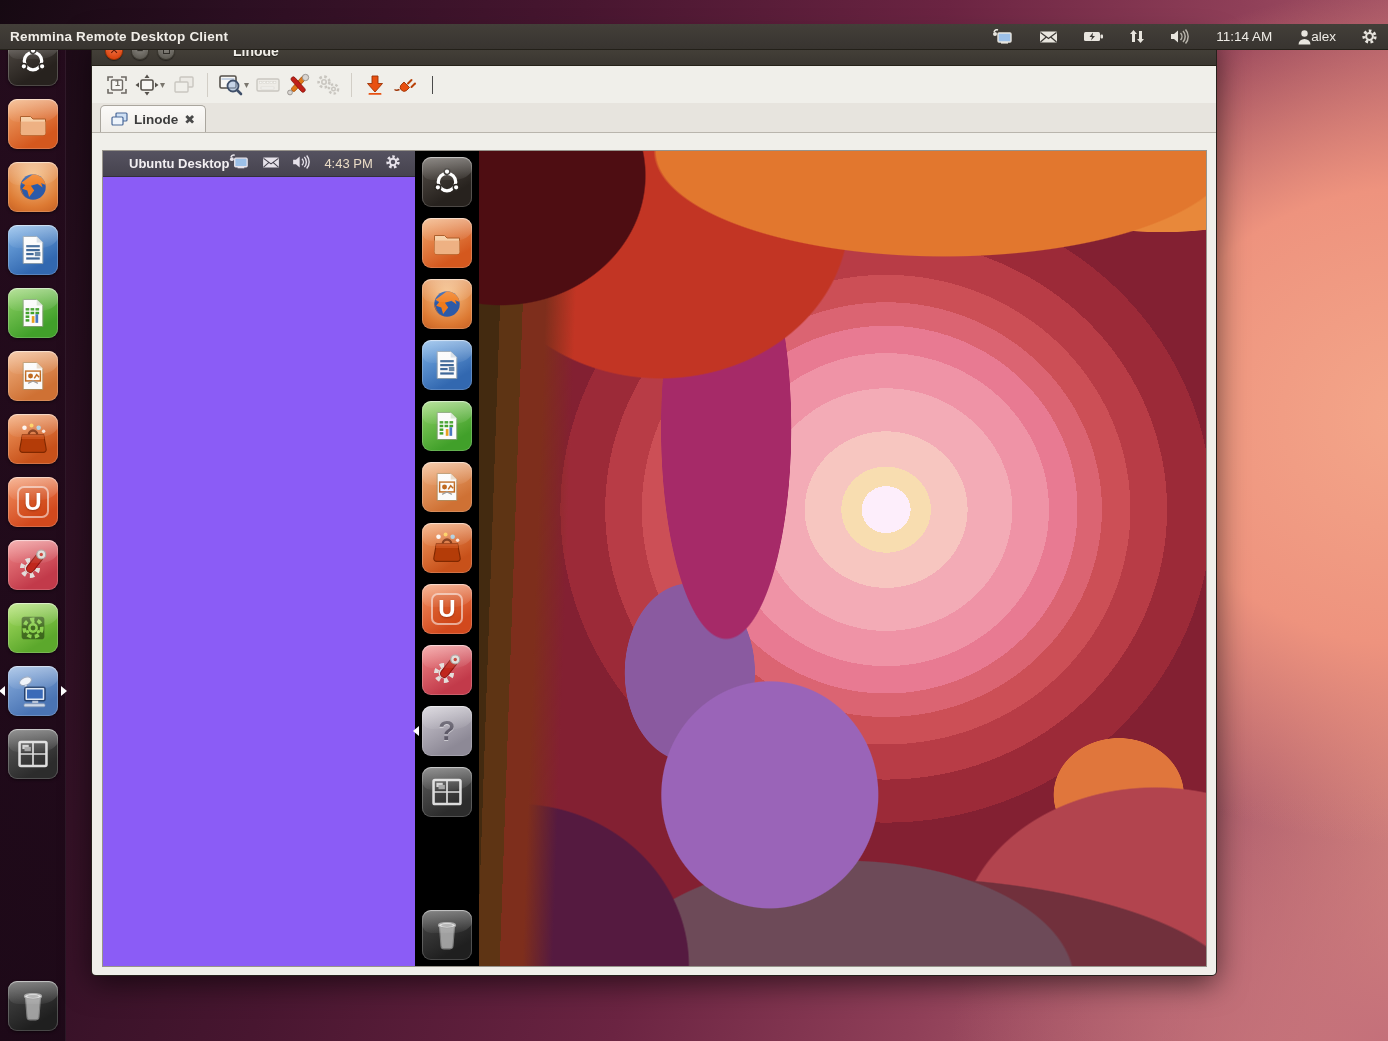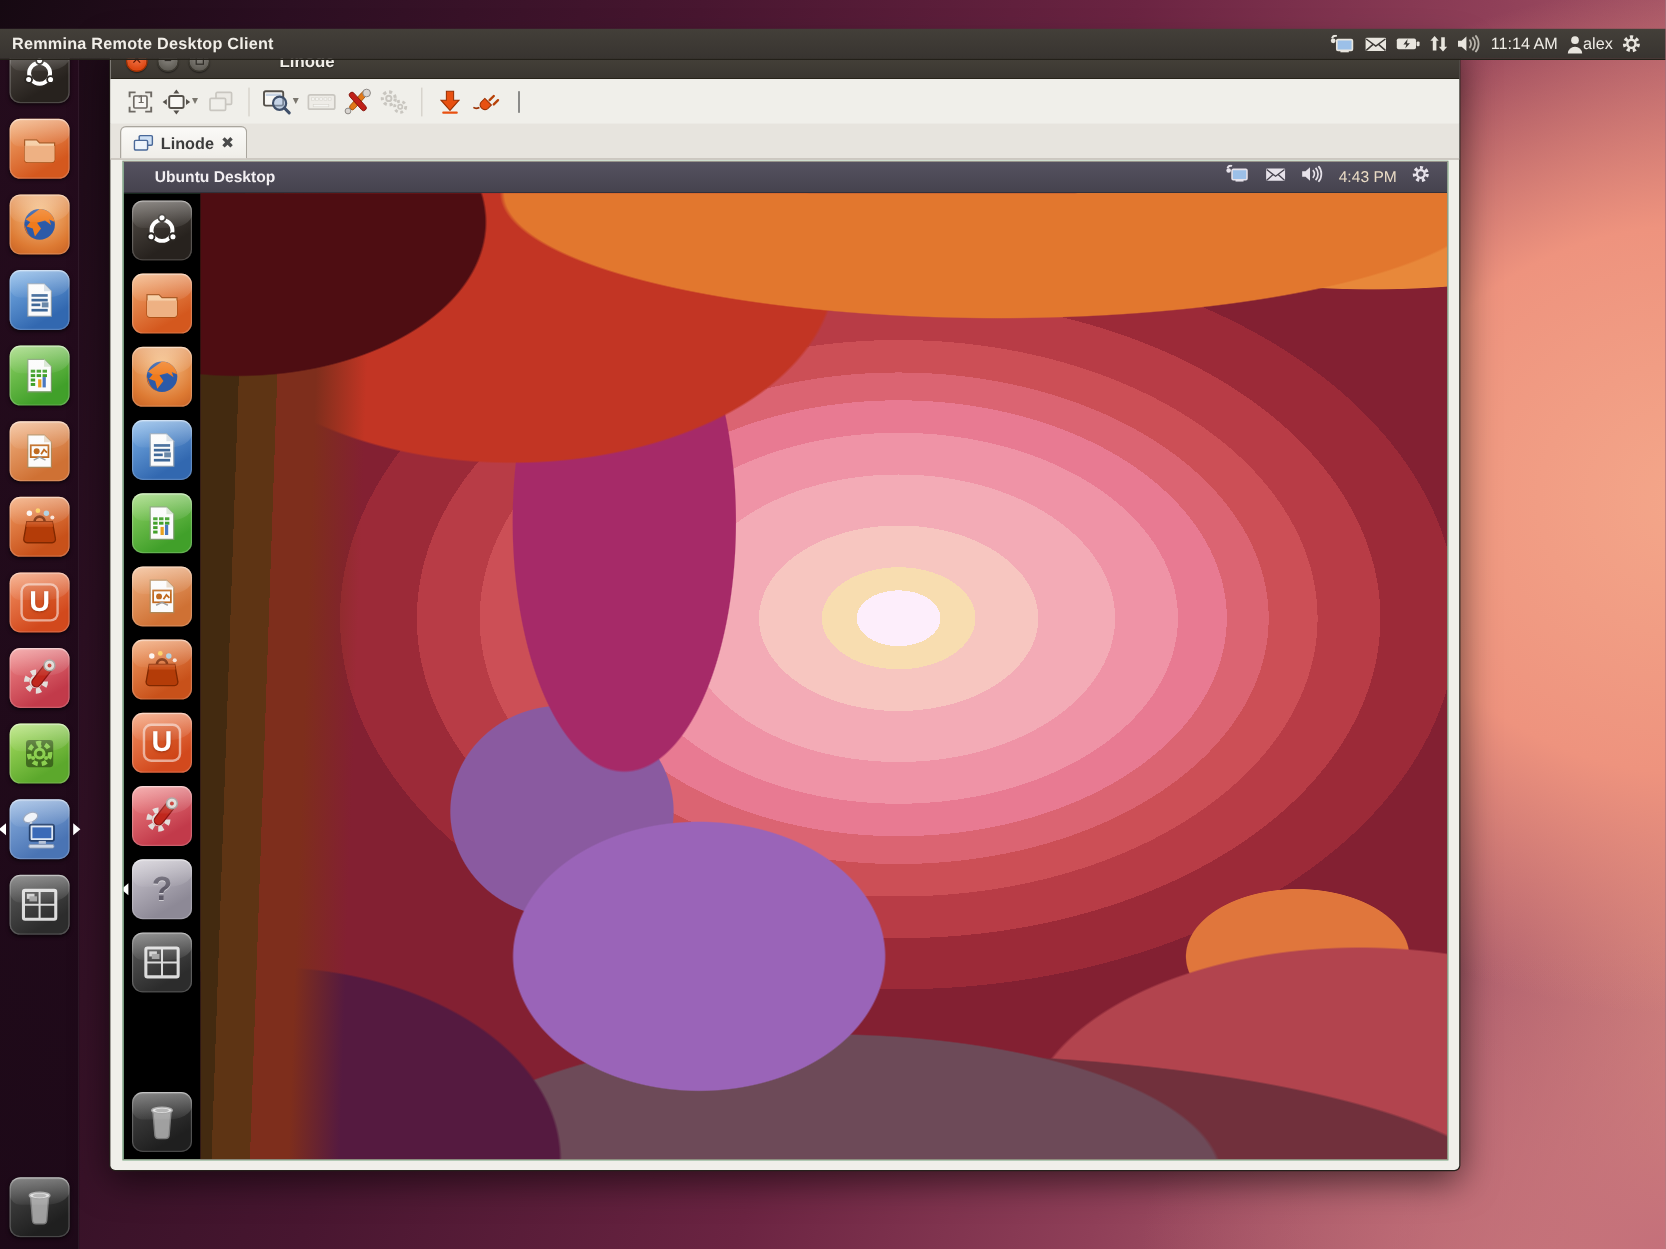--- a/index.html
+++ b/index.html
@@ -18,21 +18,21 @@
 
   
   .host-panel {
     position:absolute; left:0; top:0; width:100%; height:26px;
     background:linear-gradient(#433f39, #383430);
     display:flex; align-items:center; color:#f1eee8; z-index:50;
     border-bottom:1px solid #232019;
     margin-top:24px;
   }
   .host-panel .app-title { font-size:13.5px; font-weight:bold; margin-left:10px; letter-spacing:.2px; }
-  .tray { margin-left:auto; display:flex; align-items:center; gap:7px; padding-right:20px; }
+  .tray { margin-left:auto; display:flex; align-items:center; gap:25px; padding-right:10px; }
   .tray svg { display:block; }
   .tray .clock { font-size:13.5px; color:#efece6; }
   .tray .uname { font-size:13.5px; color:#efece6; margin-left:-6px; }
   .tray-item { display:flex; align-items:center; gap:5px; cursor:default;justify-content:center; }
 
   
   .host-launcher {
     position:absolute; left:0; top:26px; width:66px; height:1015px;
     background:linear-gradient(rgba(38,12,30,.88), rgba(26,8,22,.88));
     z-index:40; box-shadow:inset -1px 0 0 rgba(255,255,255,.06);
@@ -107,22 +107,22 @@
 
   
   .tabbar { height:30px; background:#e7e4de; display:flex; align-items:flex-end; padding-left:8px; border-bottom:1px solid #b9b5ad; }
   .tab { height:27px; background:linear-gradient(#fbfaf8,#efede8); border:1px solid #aaa69e; border-bottom:none;
     border-radius:5px 5px 0 0; display:flex; align-items:center; gap:6px; padding:0 10px; }
   .tab-label { font-size:13.5px; font-weight:bold; color:#3c3c3c; }
   .tab-close { font-size:13px; color:#4a4a4a; font-weight:bold; cursor:default; }
 
   
   .viewport {
-    flex:1; margin:1px 9px 8px 10px; border:1px solid #97938b; background:#86efac;
-    display:flex; flex-direction:column; overflow:hidden;
+    flex:1; margin:17px 9px 8px 10px; border:1px solid #97938b; background:#8b5cf6;
+    display:flex; flex-direction:row; overflow:hidden;
   }
 
   
   .remote-panel {
     height:26px; background:linear-gradient(#555260,#46434e);
     display:flex; align-items:center; color:#f2eff2; flex:none;
     border-bottom:1px solid #33303a;
   }
   .remote-panel .menu-title { font-size:13px; font-weight:bold; margin-left:26px; }
   .rtray { margin-left:auto; display:flex; align-items:center; gap:12px; padding-right:14px; }

